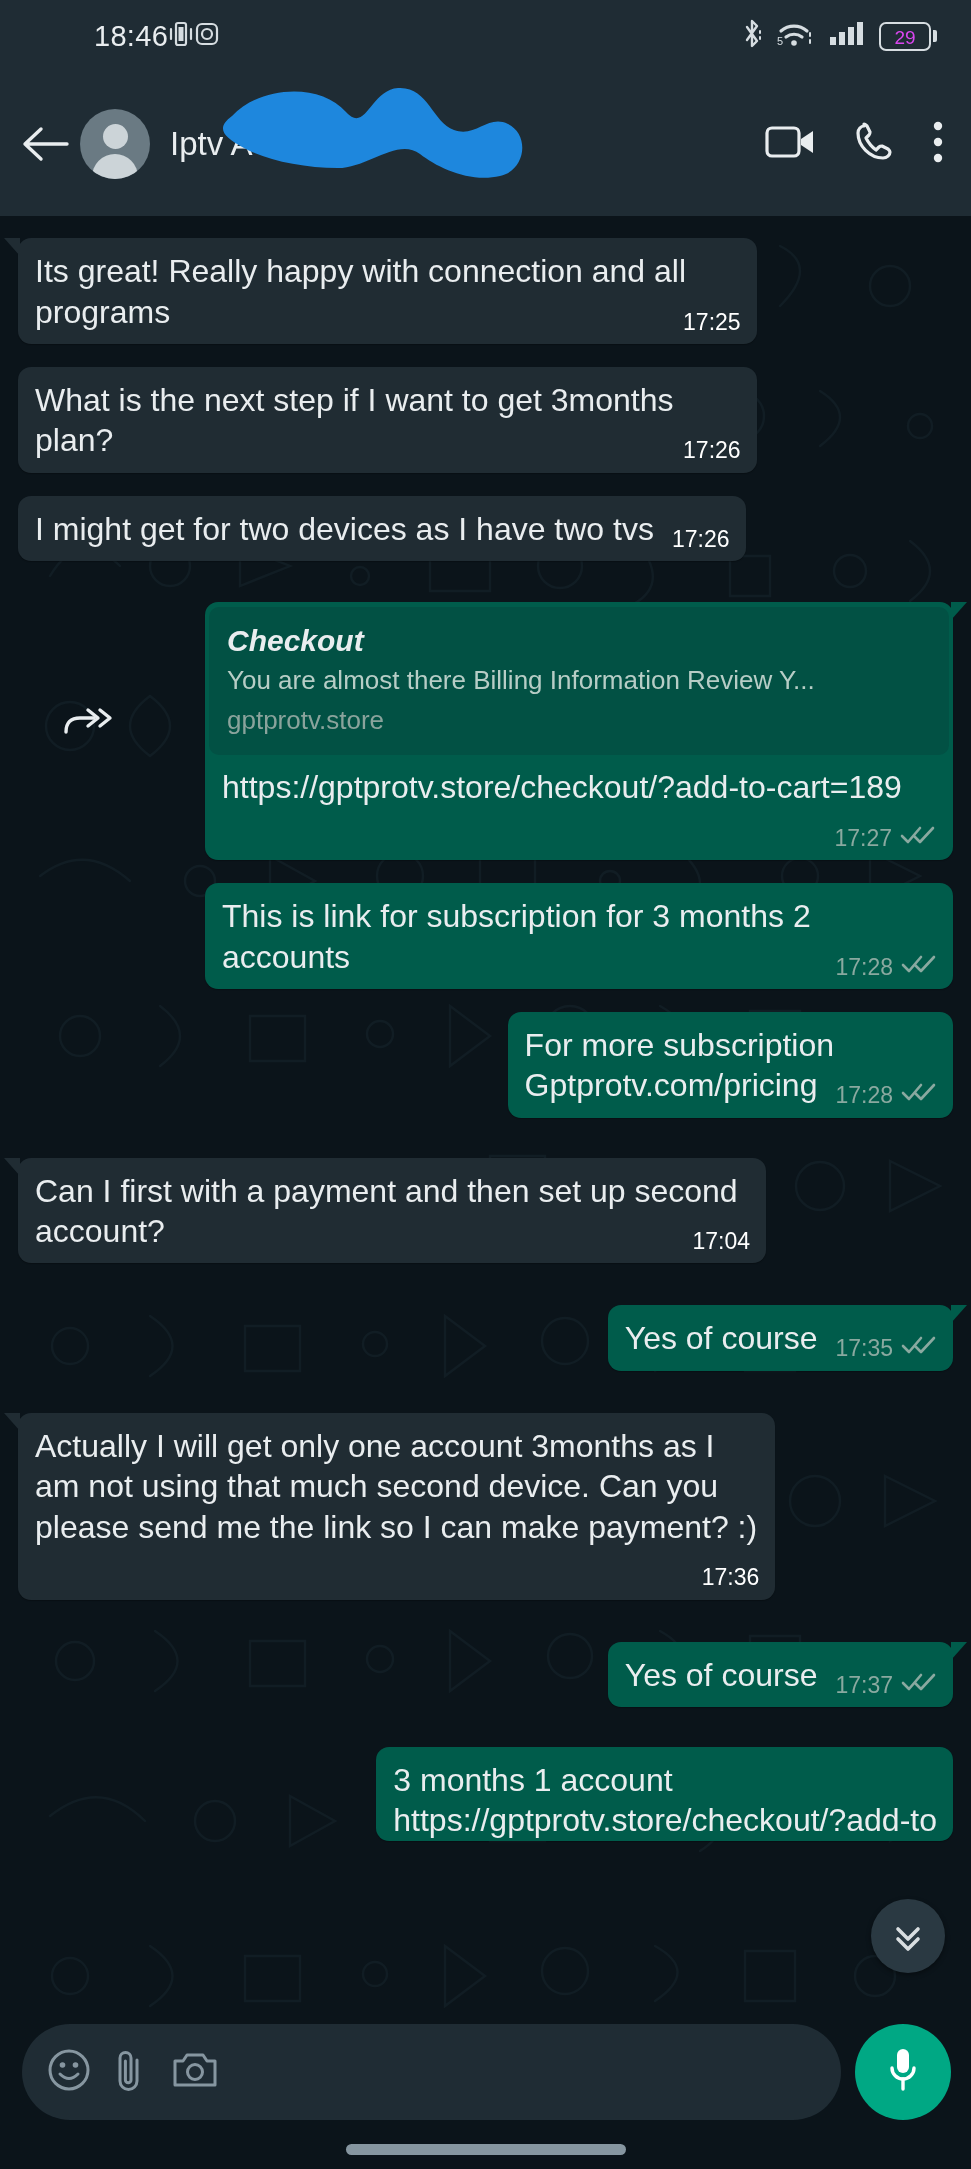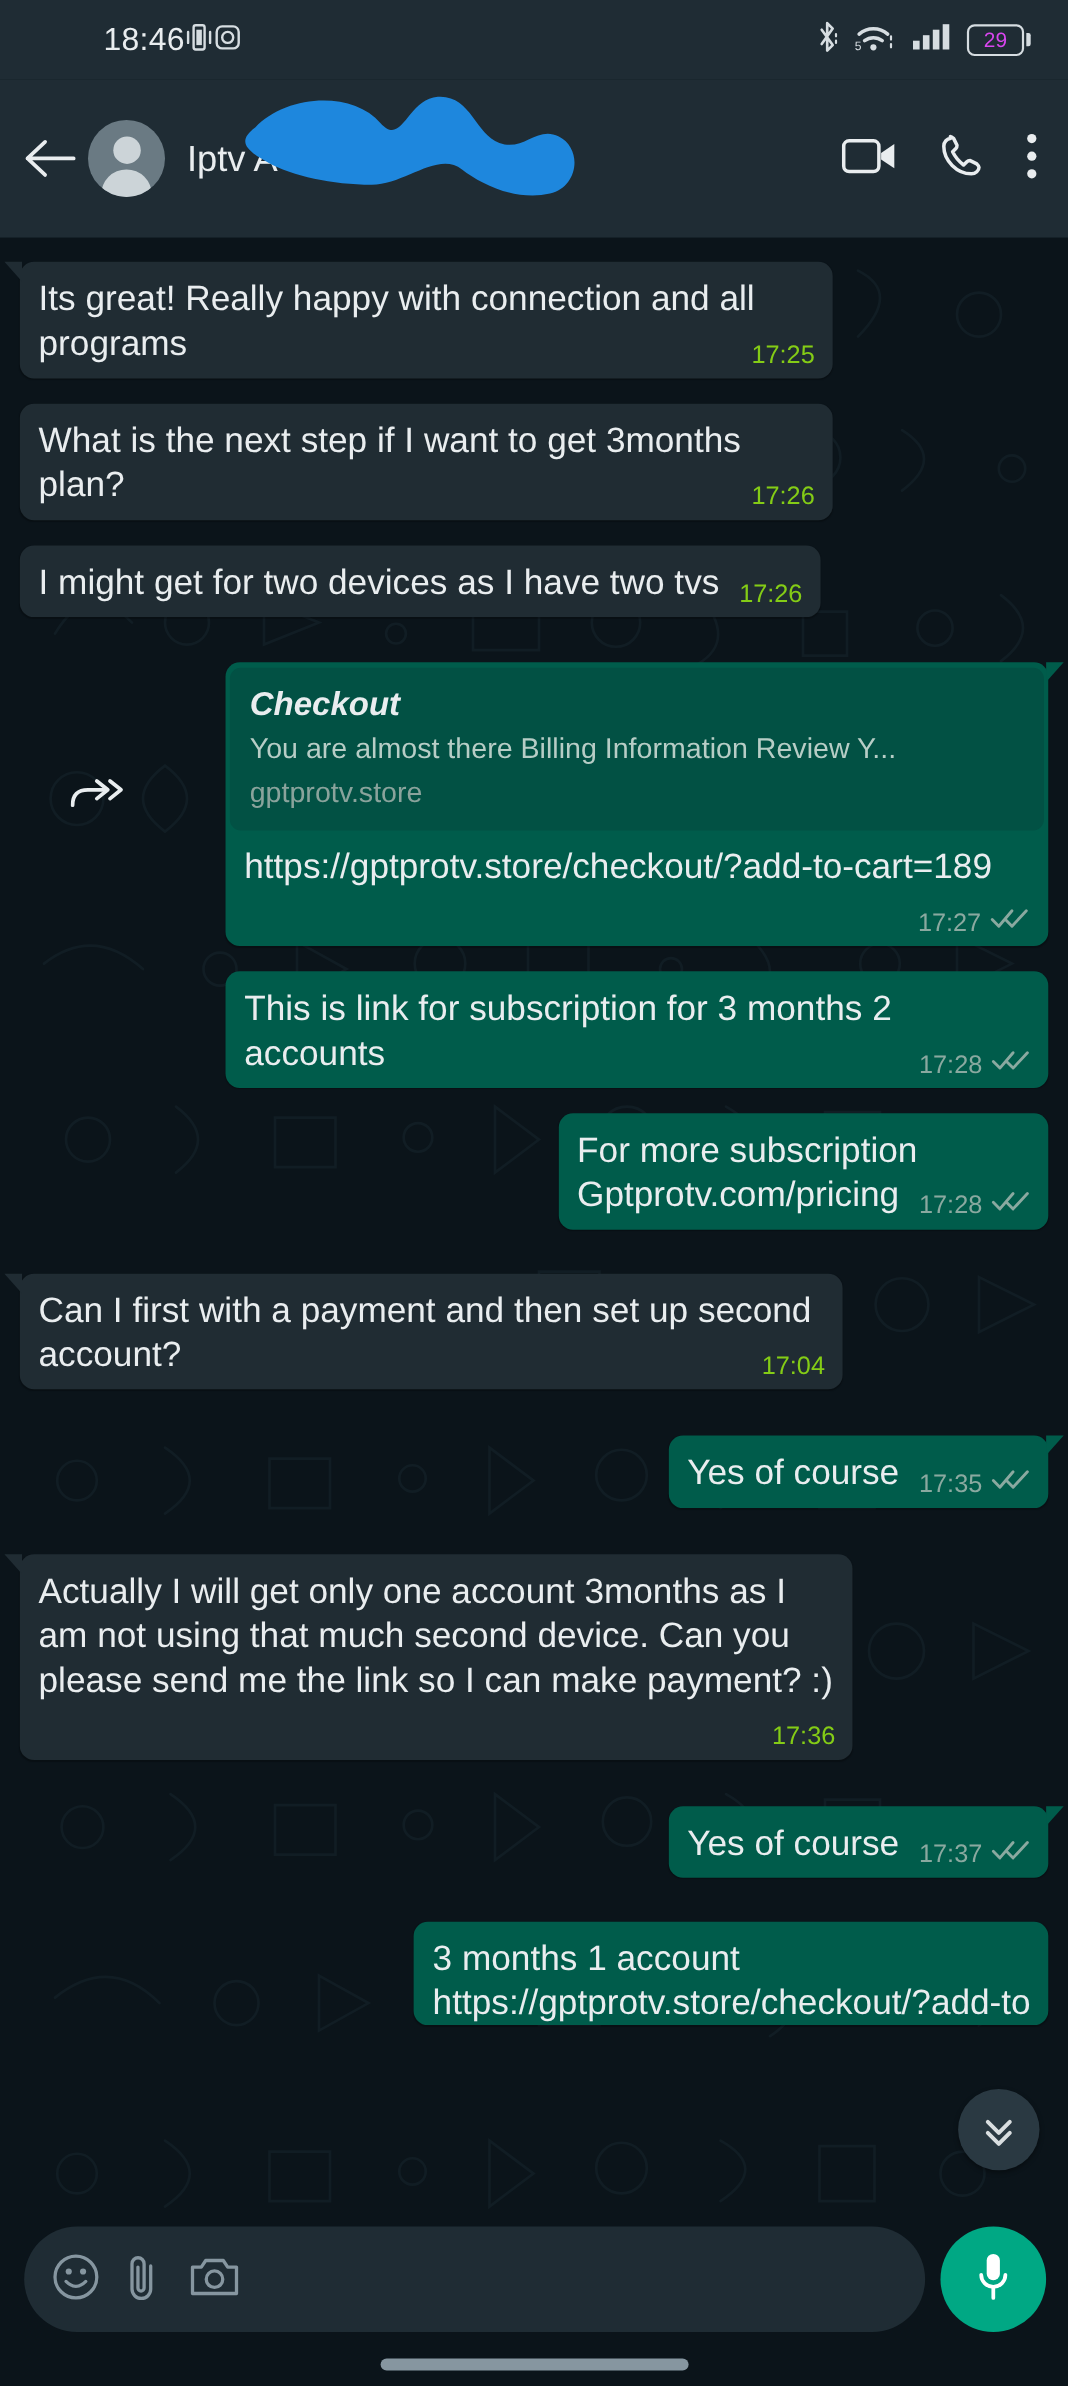--- a/index.html
+++ b/index.html
@@ -100,21 +100,21 @@
     border-top: 0 solid transparent;
     border-left: 16px solid #005c4b;
     border-bottom: 18px solid transparent;
   }
 
   .btext { display: inline; }
 
   .meta {
     float: right; display: inline-flex; align-items: center; gap: 8px;
     margin-left: 18px; margin-top: 12px;
-    font-size: 23px; color: #84cc16; white-space: nowrap;
+    font-size: 23px; color: #ffffff; white-space: nowrap;
     position: relative; top: 4px;
   }
   .bubble.out .meta { color: #8aa9a0; align-items: center; }
   .ticks { display: inline-block; }
 
   
   .preview {
     background: #025144;
     border-radius: 10px;
     padding: 16px 18px 18px 18px;

